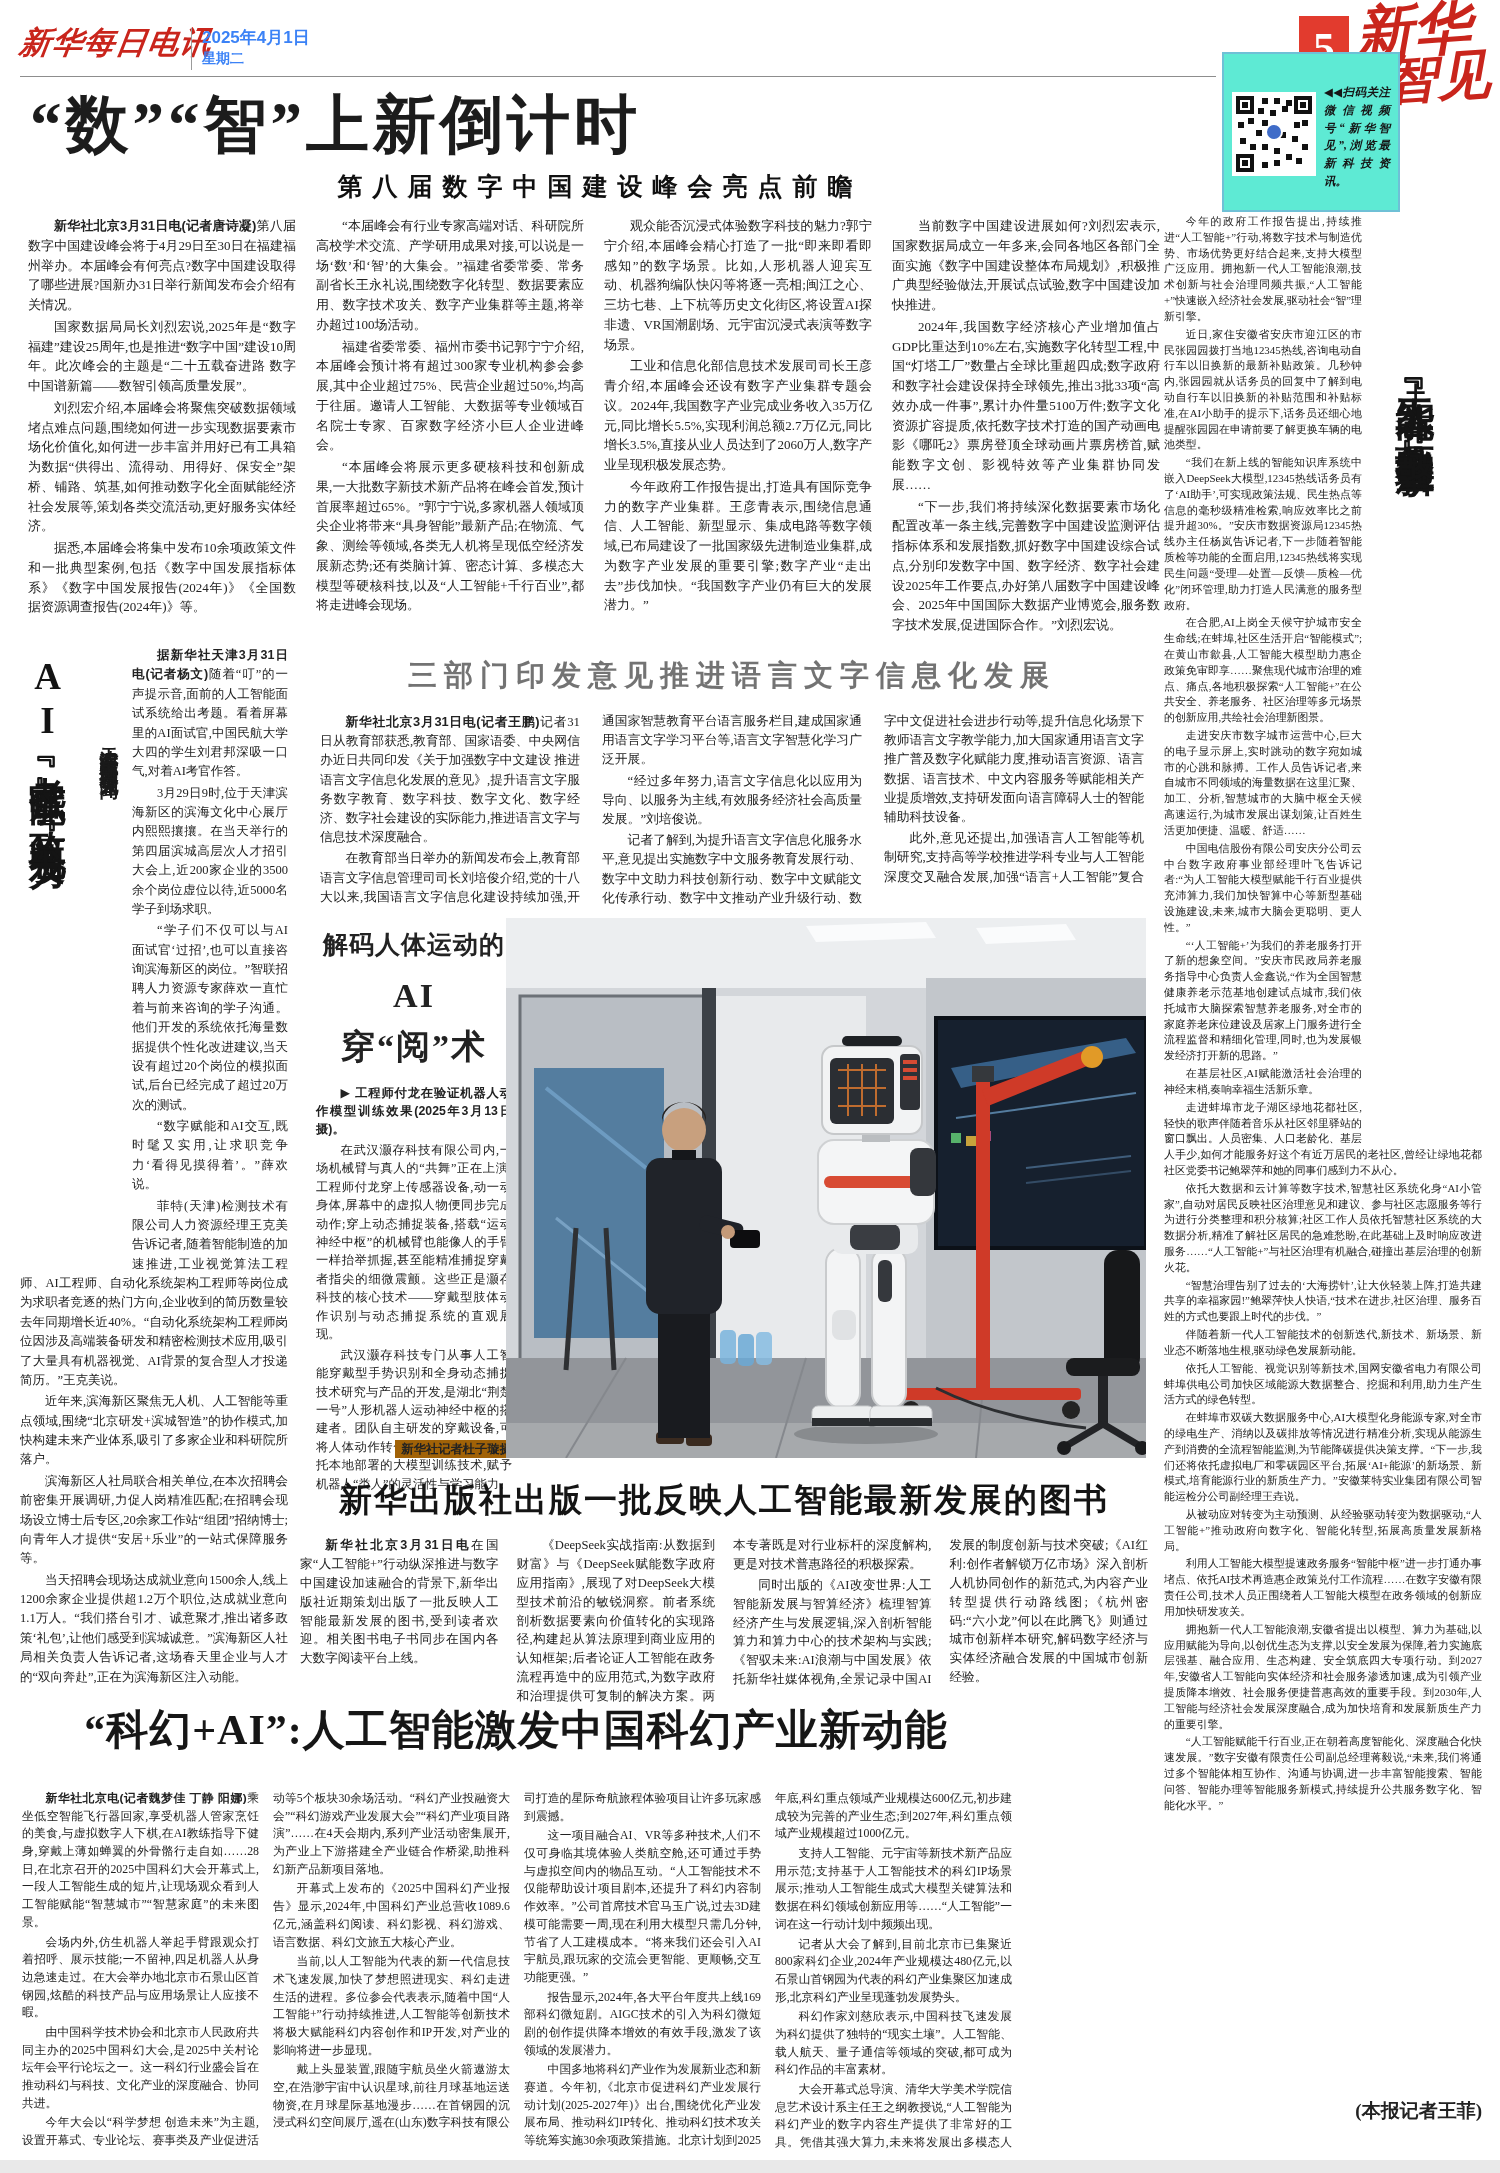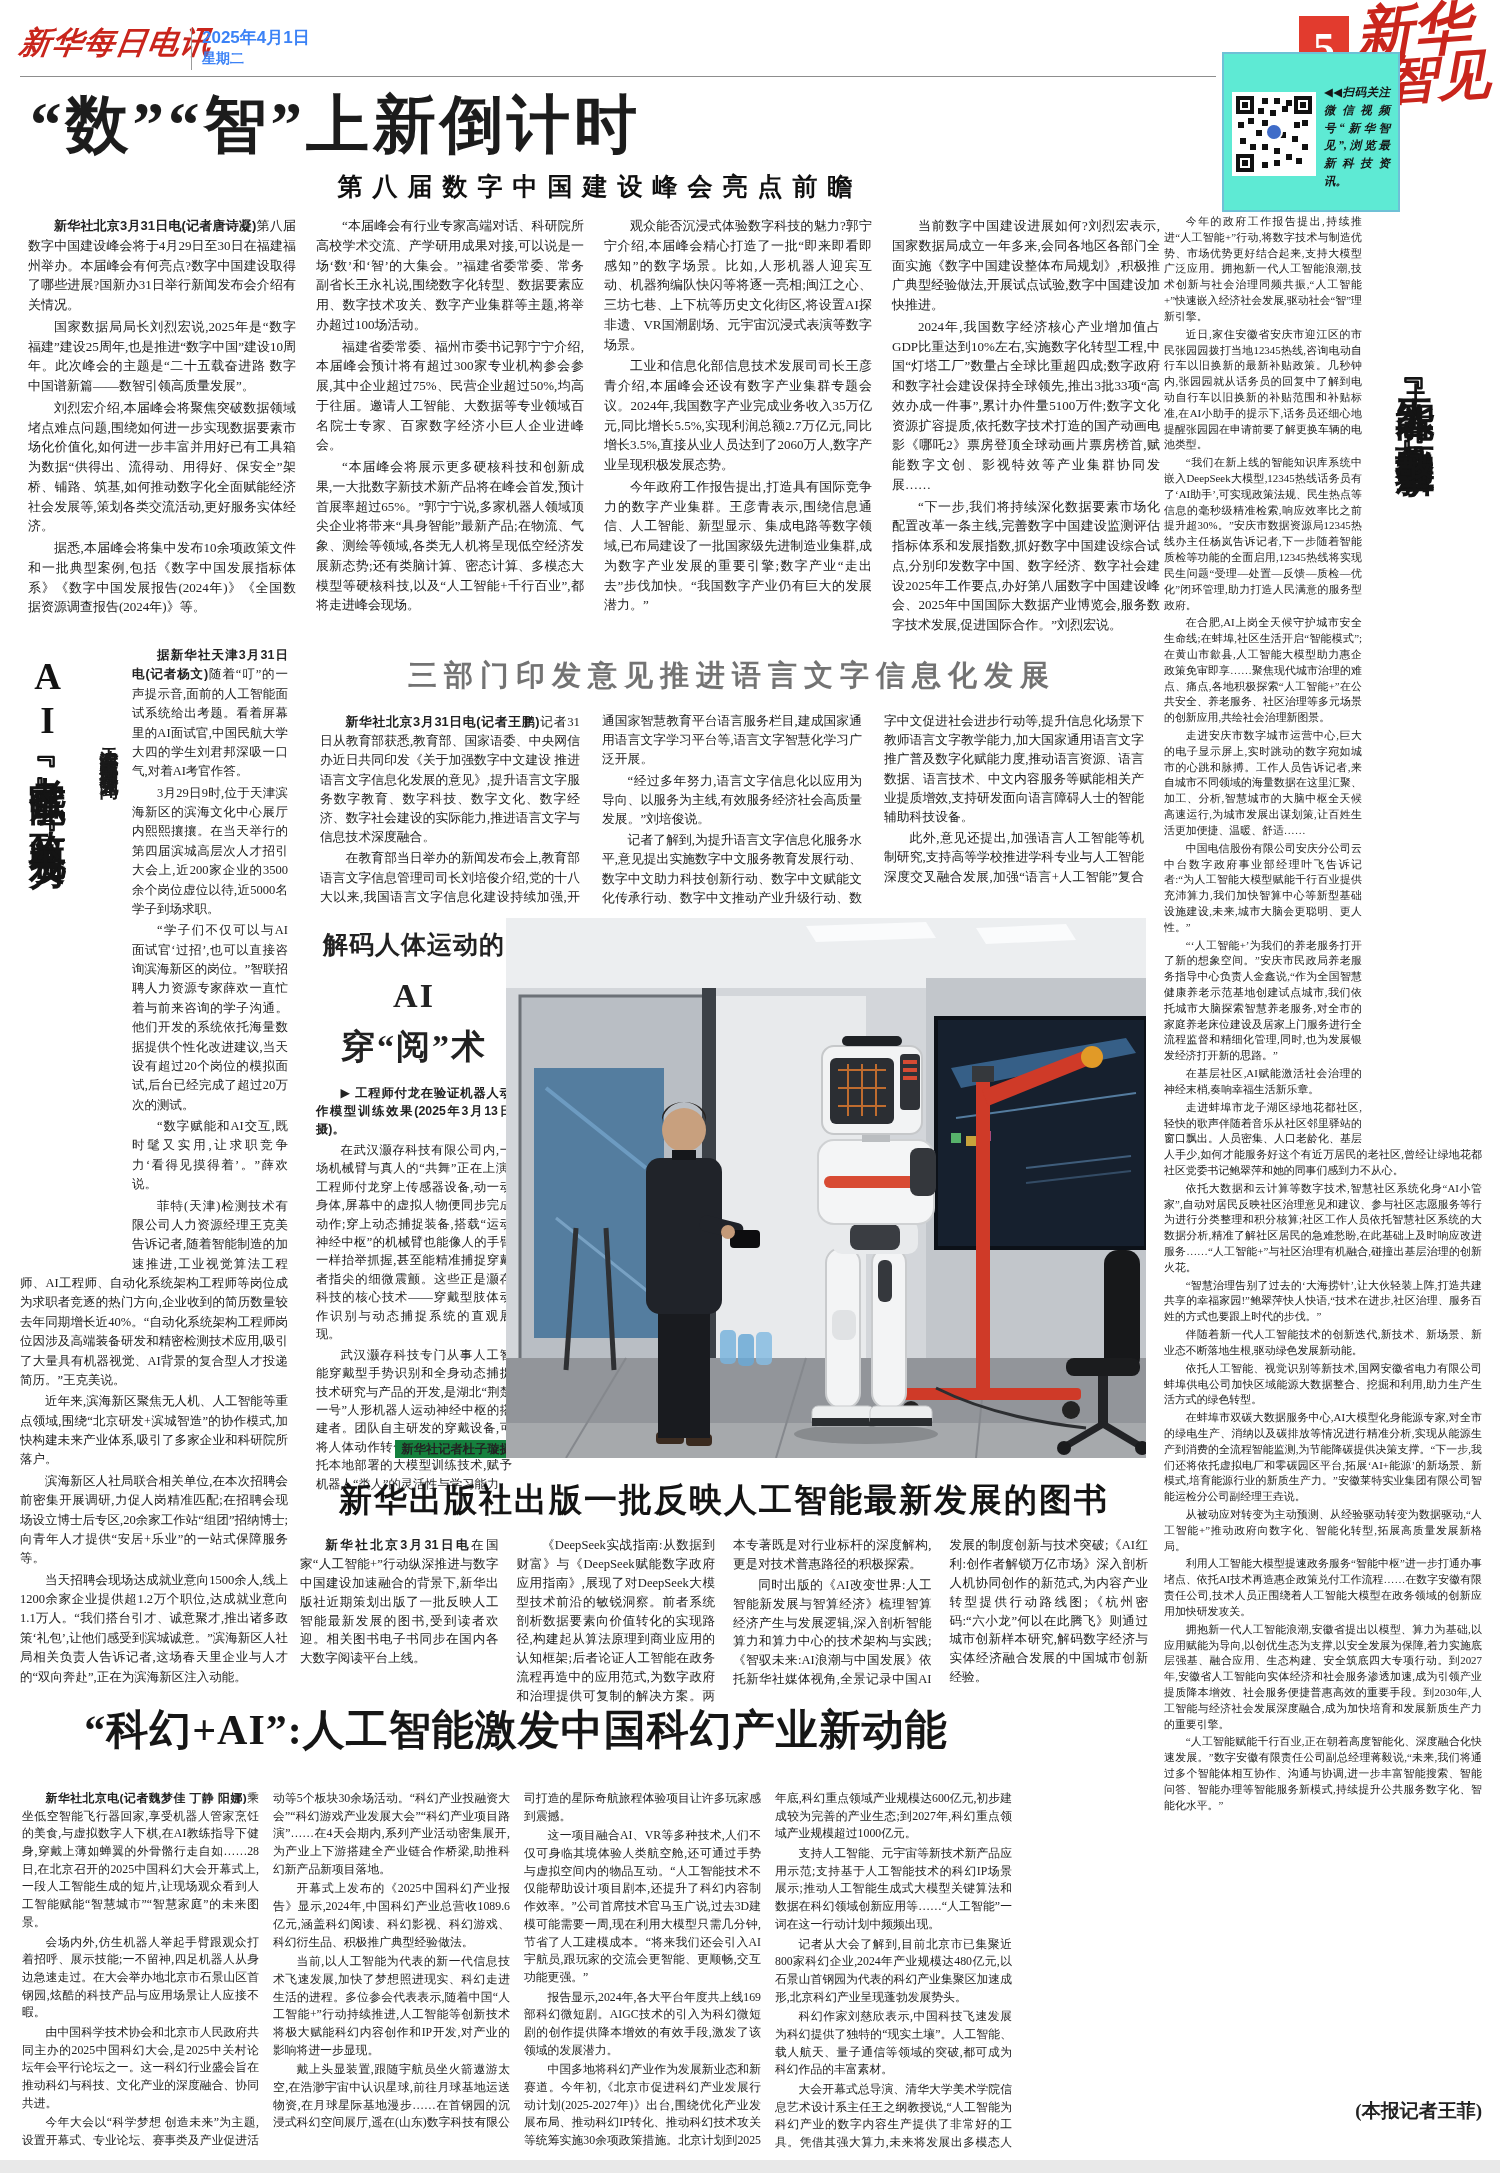--- a/index.html
+++ b/index.html
@@ -43,21 +43,21 @@
   
   .lang-title{left:320px;top:656px;width:824px;text-align:center;font-size:29px;font-weight:800;
               letter-spacing:7px;color:#737373;white-space:nowrap;}
   .lang-body{left:320px;top:712px;width:824px;height:196px;column-count:3;column-gap:22px;
              font-size:12.8px;line-height:1.5;overflow:hidden;}
   
   .pf-text{left:316px;top:922px;width:196px;height:536px;font-size:12.3px;line-height:1.5;}
   .pf-t1{text-align:center;font-size:25px;font-weight:800;letter-spacing:1px;margin:4px 0 0;}
   .pf-t2{text-align:center;font-size:34px;font-weight:700;letter-spacing:2px;margin:6px 0 12px;}
   .pf-credit{position:absolute;right:0;bottom:0;font-weight:700;
-             font-family:"Liberation Sans",sans-serif;font-size:12.3px;background:#15803d;padding-left:6px;}
+             font-family:"Liberation Sans",sans-serif;font-size:12.3px;background:#a16207;padding-left:6px;}
   .pf-photo{left:506px;top:918px;width:640px;height:540px;}
   
   .books-title{left:300px;top:1478px;width:848px;text-align:center;font-size:33px;font-weight:800;
                letter-spacing:2px;color:#141414;white-space:nowrap;}
   .books-body{left:300px;top:1536px;width:848px;height:258px;column-count:4;column-gap:18px;
               font-size:12.6px;line-height:1.5;overflow:hidden;}
   
   .scifi-title{left:20px;top:1702px;width:992px;text-align:center;font-size:42px;font-weight:800;
                letter-spacing:1px;color:#161616;white-space:nowrap;}
   .scifi-body{left:22px;top:1790px;width:990px;height:376px;column-count:4;column-gap:14px;
@@ -293,21 +293,21 @@
   <p class="para">《DeepSeek实战指南:从数据到财富》与《DeepSeek赋能数字政府应用指南》,展现了对DeepSeek大模型技术前沿的敏锐洞察。前者系统剖析数据要素向价值转化的实现路径,构建起从算法原理到商业应用的认知框架;后者论证人工智能在政务流程再造中的应用范式,为数字政府和治理提供可复制的解决方案。两本专著既是对行业标杆的深度解构,更是对技术普惠路径的积极探索。</p>
       <p class="para">同时出版的《AI改变世界:人工智能新发展与智算经济》梳理智算经济产生与发展逻辑,深入剖析智能算力和算力中心的技术架构与实践;《智驭未来:AI浪潮与中国发展》依托新华社媒体视角,全景记录中国AI发展的制度创新与技术突破;《AI红利:创作者解锁万亿市场》深入剖析人机协同创作的新范式,为内容产业转型提供行动路线图;《杭州密码:“六小龙”何以在此腾飞》则通过城市创新样本研究,解码数字经济与实体经济融合发展的中国城市创新经验。</p>
     </div>
 
   <div class="abs scifi-title">“科幻+AI”:人工智能激发中国科幻产业新动能</div>
   <div class="abs scifi-body">
     <p class="para"><b class="dl">新华社北京电(记者魏梦佳 丁静 阳娜)</b><span>乘坐低空智能飞行器回家,享受机器人管家烹饪的美食,与虚拟数字人下棋,在AI教练指导下健身,穿戴上薄如蝉翼的外骨骼行走自如……28日,在北京召开的2025中国科幻大会开幕式上,一段人工智能生成的短片,让现场观众看到人工智能赋能“智慧城市”“智慧家庭”的未来图景。</span></p>
   <p class="para">会场内外,仿生机器人举起手臂跟观众打着招呼、展示技能;一不留神,四足机器人从身边急速走过。在大会举办地北京市石景山区首钢园,炫酷的科技产品与应用场景让人应接不暇。</p>
       <p class="para">由中国科学技术协会和北京市人民政府共同主办的2025中国科幻大会,是2025中关村论坛年会平行论坛之一。这一科幻行业盛会旨在推动科幻与科技、文化产业的深度融合、协同共进。</p>
       <p class="para">今年大会以“科学梦想 创造未来”为主题,设置开幕式、专业论坛、赛事类及产业促进活动等5个板块30余场活动。“科幻产业投融资大会”“科幻游戏产业发展大会”“科幻产业项目路演”……在4天会期内,系列产业活动密集展开,为产业上下游搭建全产业链合作桥梁,助推科幻新产品新项目落地。</p>
-      <p class="para">开幕式上发布的《2025中国科幻产业报告》显示,2024年,中国科幻产业总营收1089.6亿元,涵盖科幻阅读、科幻影视、科幻游戏、科幻衍生品、积极推广典型经验做法。</p>
+      <p class="para">开幕式上发布的《2025中国科幻产业报告》显示,2024年,中国科幻产业总营收1089.6亿元,涵盖科幻阅读、科幻影视、科幻游戏、语言数据、科幻文旅五大核心产业。</p>
       <p class="para">当前,以人工智能为代表的新一代信息技术飞速发展,加快了梦想照进现实、科幻走进生活的进程。多位参会代表表示,随着中国“人工智能+”行动持续推进,人工智能等创新技术将极大赋能科幻内容创作和IP开发,对产业的影响将进一步显现。</p>
       <p class="para">戴上头显装置,跟随宇航员坐火箭遨游太空,在浩渺宇宙中认识星球,前往月球基地运送物资,在月球星际基地漫步……在首钢园的沉浸式科幻空间展厅,遥在(山东)数字科技有限公司打造的星际奇航旅程体验项目让许多玩家感到震撼。</p>
       <p class="para">这一项目融合AI、VR等多种技术,人们不仅可身临其境体验人类航空舱,还可通过手势与虚拟空间内的物品互动。“人工智能技术不仅能帮助设计项目剧本,还提升了科幻内容制作效率。”公司首席技术官马玉广说,过去3D建模可能需要一周,现在利用大模型只需几分钟,节省了人工建模成本。“将来我们还会引入AI宇航员,跟玩家的交流会更智能、更顺畅,交互功能更强。”</p>
       <p class="para">报告显示,2024年,各大平台年度共上线169部科幻微短剧。AIGC技术的引入为科幻微短剧的创作提供降本增效的有效手段,激发了该领域的发展潜力。</p>
       <p class="para">中国多地将科幻产业作为发展新业态和新赛道。今年初,《北京市促进科幻产业发展行动计划(2025-2027年)》出台,围绕优化产业发展布局、推动科幻IP转化、推动科幻技术攻关等统筹实施30余项政策措施。北京计划到2025年底,科幻重点领域产业规模达600亿元,初步建成较为完善的产业生态;到2027年,科幻重点领域产业规模超过1000亿元。</p>
       <p class="para">支持人工智能、元宇宙等新技术新产品应用示范;支持基于人工智能技术的科幻IP场景展示;推动人工智能生成式大模型关键算法和数据在科幻领域创新应用等……“人工智能”一词在这一行动计划中频频出现。</p>
       <p class="para">记者从大会了解到,目前北京市已集聚近800家科幻企业,2024年产业规模达480亿元,以石景山首钢园为代表的科幻产业集聚区加速成形,北京科幻产业呈现蓬勃发展势头。</p>
       <p class="para">科幻作家刘慈欣表示,中国科技飞速发展为科幻提供了独特的“现实土壤”。人工智能、载人航天、量子通信等领域的突破,都可成为科幻作品的丰富素材。</p>
       <p class="para">大会开幕式总导演、清华大学美术学院信息艺术设计系主任王之纲教授说,“人工智能为科幻产业的数字内容生产提供了非常好的工具。凭借其强大算力,未来将发展出多模态人机协同工作方式,研发、设计等流程都将产生飞跃,在智能时代不断创造出新的奇迹。”</p>
     </div>

